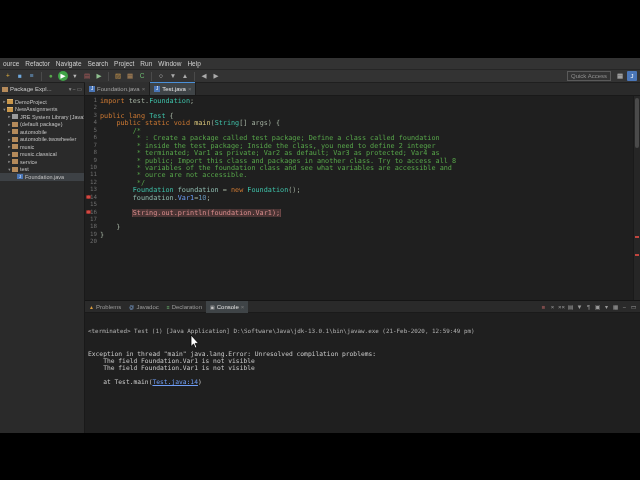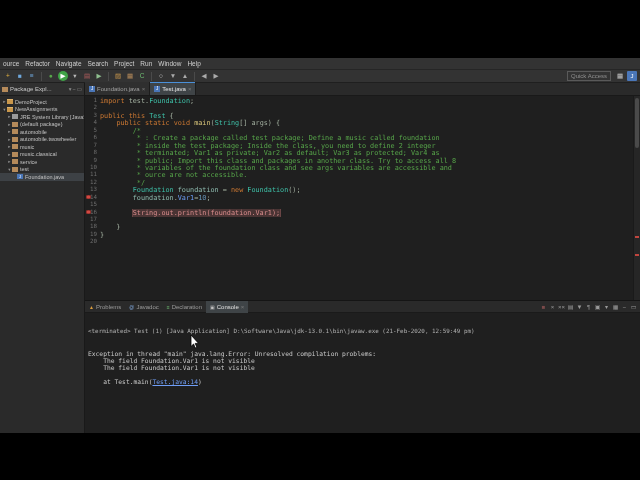--- a/index.html
+++ b/index.html
@@ -207,28 +207,28 @@
               <span class="file-ic">J</span>
               <span>Test.java</span>
               <span class="close">×</span>
             </div>
           </div>
 
         <div class="editor">
           <div class="code-col">
               <div class="code-line"><span class="ln">1</span><span class="code-text"><span class="tok-k">import</span><span class="tok-d"> test.</span><span class="tok-t">Foundation</span><span class="tok-d">;</span></span></div>
               <div class="code-line"><span class="ln">2</span><span class="code-text"></span></div>
-              <div class="code-line"><span class="ln">3</span><span class="code-text"><span class="tok-k">public</span><span class="tok-d"> </span><span class="tok-k">this</span><span class="tok-d"> </span><span class="tok-t">Test</span><span class="tok-d"> {</span></span></div>
+              <div class="code-line"><span class="ln">3</span><span class="code-text"><span class="tok-k">public</span><span class="tok-d"> </span><span class="tok-k">lang</span><span class="tok-d"> </span><span class="tok-t">Test</span><span class="tok-d"> {</span></span></div>
               <div class="code-line"><span class="ln">4</span><span class="code-text"><span class="tok-d">    </span><span class="tok-k">public</span><span class="tok-d"> </span><span class="tok-k">static</span><span class="tok-d"> </span><span class="tok-k">void</span><span class="tok-d"> </span><span class="tok-m">main</span><span class="tok-d">(</span><span class="tok-t">String</span><span class="tok-d">[] args) {</span></span></div>
               <div class="code-line"><span class="ln">5</span><span class="code-text"><span class="tok-c">        /*</span></span></div>
-              <div class="code-line"><span class="ln">6</span><span class="code-text"><span class="tok-c">         * : Create a package called test package; Define a music called foundation</span></span></div>
+              <div class="code-line"><span class="ln">6</span><span class="code-text"><span class="tok-c">         * : Create a package called test package; Define a class called foundation</span></span></div>
               <div class="code-line"><span class="ln">7</span><span class="code-text"><span class="tok-c">         * inside the test package; Inside the class, you need to define 2 integer</span></span></div>
               <div class="code-line"><span class="ln">8</span><span class="code-text"><span class="tok-c">         * terminated; Var1 as private; Var2 as default; Var3 as protected; Var4 as</span></span></div>
               <div class="code-line"><span class="ln">9</span><span class="code-text"><span class="tok-c">         * public; Import this class and packages in another class. Try to access all 8</span></span></div>
-              <div class="code-line"><span class="ln">10</span><span class="code-text"><span class="tok-c">         * variables of the foundation class and see args variables are accessible and</span></span></div>
+              <div class="code-line"><span class="ln">10</span><span class="code-text"><span class="tok-c">         * variables of the foundation class and see what variables are accessible and</span></span></div>
               <div class="code-line"><span class="ln">11</span><span class="code-text"><span class="tok-c">         * ource are not accessible.</span></span></div>
               <div class="code-line"><span class="ln">12</span><span class="code-text"><span class="tok-c">         */</span></span></div>
               <div class="code-line"><span class="ln">13</span><span class="code-text"><span class="tok-d">        </span><span class="tok-t">Foundation</span><span class="tok-d"> </span><span class="tok-v">foundation</span><span class="tok-d"> = </span><span class="tok-k">new</span><span class="tok-d"> </span><span class="tok-t">Foundation</span><span class="tok-d">();</span></span></div>
               <div class="code-line"><span class="ln">14<span class="err-marker"></span></span><span class="code-text"><span class="tok-d">        </span><span class="tok-v">foundation</span><span class="tok-d">.</span><span class="tok-f">Var1</span><span class="tok-d">=</span><span class="tok-n">10</span><span class="tok-d">;</span></span></div>
               <div class="code-line"><span class="ln">15</span><span class="code-text"></span></div>
               <div class="code-line"><span class="ln">16<span class="err-marker"></span></span><span class="code-text"><span class="tok-d">        </span><span class="tok-hl">String.out.println(foundation.Var1);</span></span></div>
               <div class="code-line"><span class="ln">17</span><span class="code-text"></span></div>
               <div class="code-line"><span class="ln">18</span><span class="code-text"><span class="tok-d">    }</span></span></div>
               <div class="code-line"><span class="ln">19</span><span class="code-text"><span class="tok-d">}</span></span></div>
               <div class="code-line"><span class="ln">20</span><span class="code-text"></span></div>

